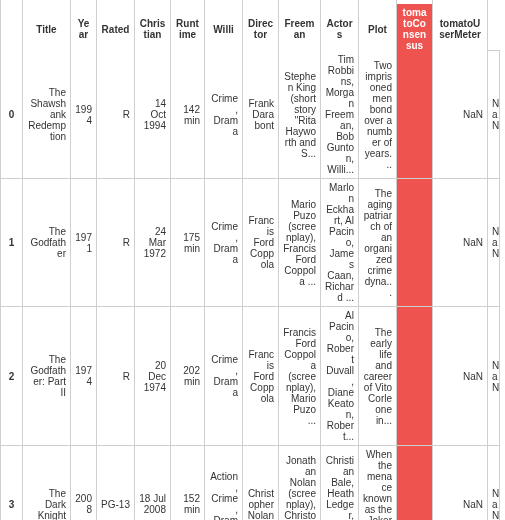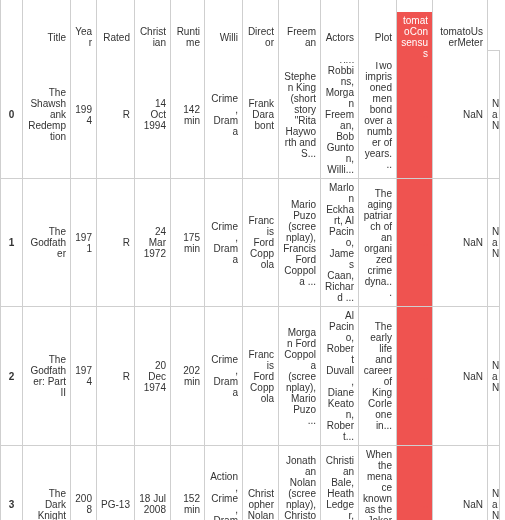--- a/index.html
+++ b/index.html
@@ -1,18 +1,18 @@
 <!DOCTYPE html>
 <html><head>
 <meta charset="utf-8">
 <style>
 html,body{margin:0;padding:0;font-family:Arial,Helvetica,sans-serif;font-size:10px;color:#333;background:#fff;width:505px}
 .tbl{border-collapse:collapse;width:500px;table-layout:fixed}
 .tbl th,.tbl td{border:1px solid #cfcfcf;padding:3px 4px;vertical-align:middle;text-align:right;overflow:hidden;word-wrap:break-word}
-.tbl th{border-top:none;font-weight:normal;text-align:right;background:#fff;position:sticky;top:12px}
+.tbl th{border-top:none;font-weight:bold;text-align:center;background:#fff;position:sticky;top:4px}
 .tbl td.idx{text-align:center;font-weight:bold}
 .hl{background:#ef5350 !important;color:#ef5350 !important}
 .hl-hdr{background:#ef5350 !important;color:#fff !important}
 .scrollwrap{width:505px;overflow-x:hidden}
 .c-idx{width:22px}
 .c-title{width:48px}
 .c-year{width:26px}
 .c-rated{width:38px}
 .c-released{width:36px}
 .c-runtime{width:34px}
@@ -96,23 +96,23 @@
         </tr>
         <tr>
           <td class="idx">2</td>
           <td>The Godfather: Part II</td>
           <td>1974</td>
           <td>R</td>
           <td>20 Dec 1974</td>
           <td>202 min</td>
           <td>Crime, Drama</td>
           <td>Francis Ford Coppola</td>
-          <td>Morgan Ford Coppola (screenplay), Mario Puzo ...</td>
+          <td>Francis Ford Coppola (screenplay), Mario Puzo ...</td>
           <td>Al Pacino, Robert Duvall, Diane Keaton, Robert...</td>
-          <td>The early life and career of King Corleone in...</td>
+          <td>The early life and career of Vito Corleone in...</td>
           <td class="hl">...</td>
           <td>NaN</td>
           <td>NaN</td>
         </tr>
         <tr>
           <td class="idx">3</td>
           <td>The Dark Knight</td>
           <td>2008</td>
           <td>PG-13</td>
           <td>18 Jul 2008</td>

